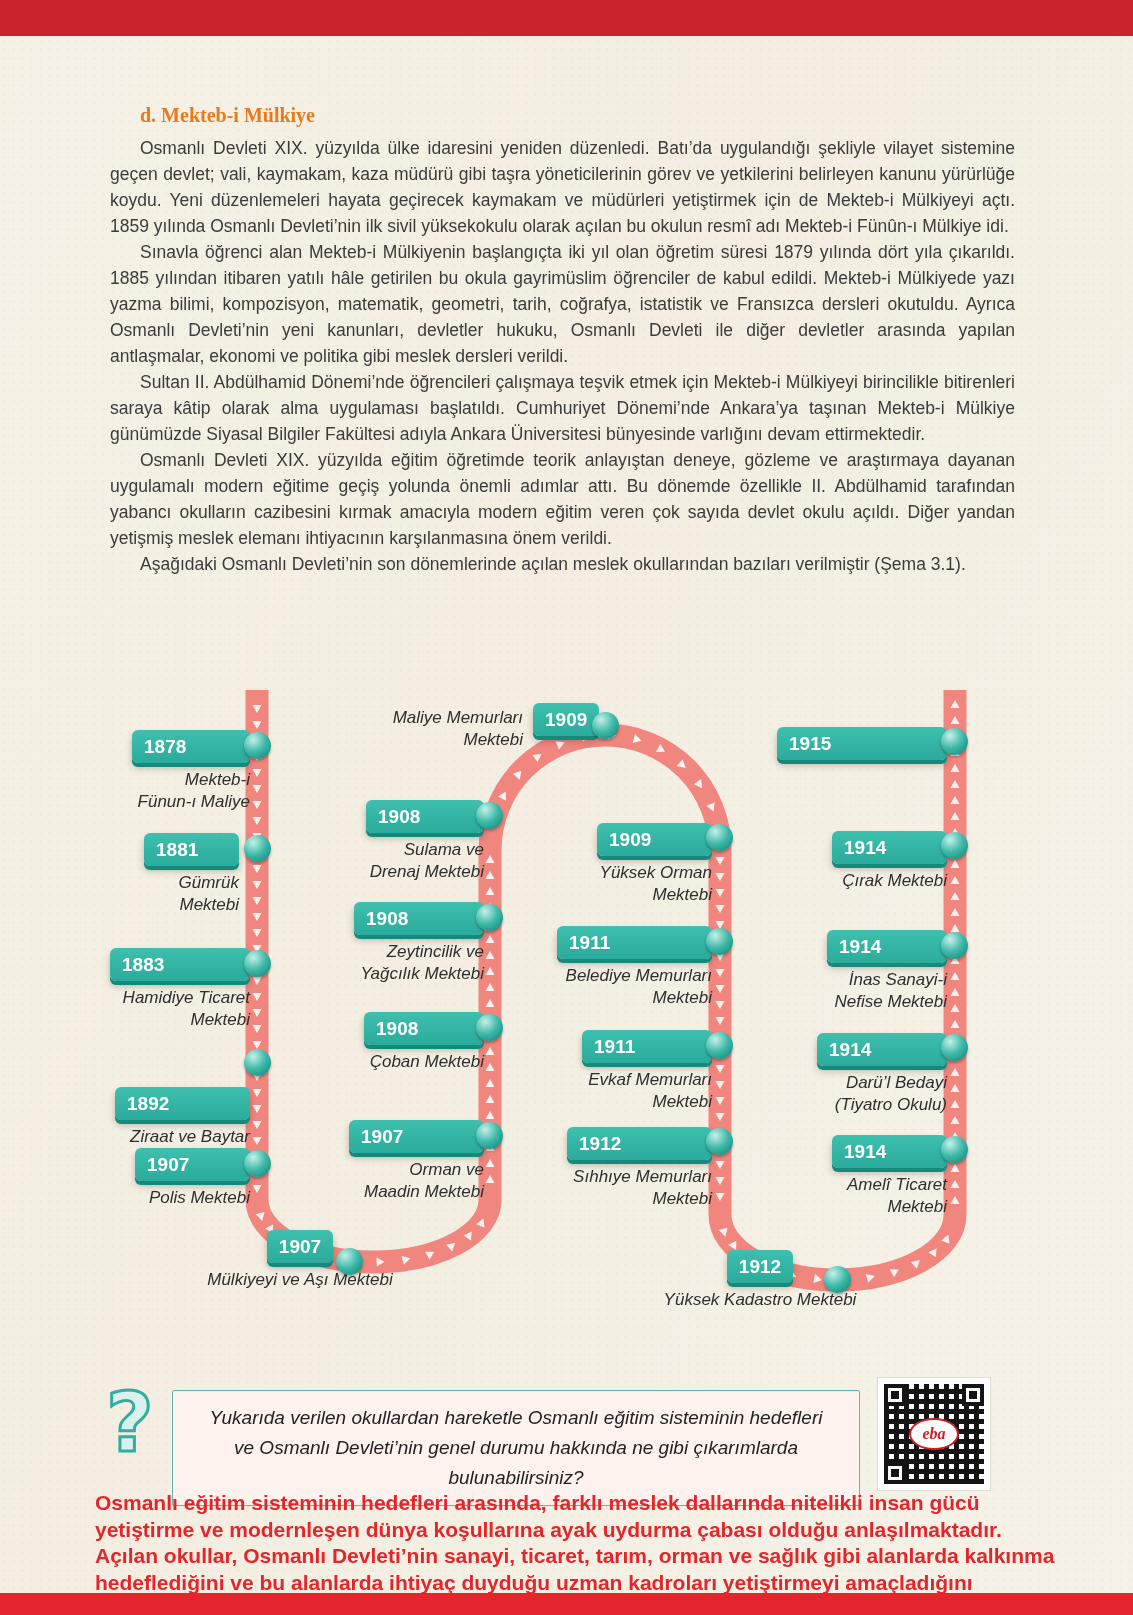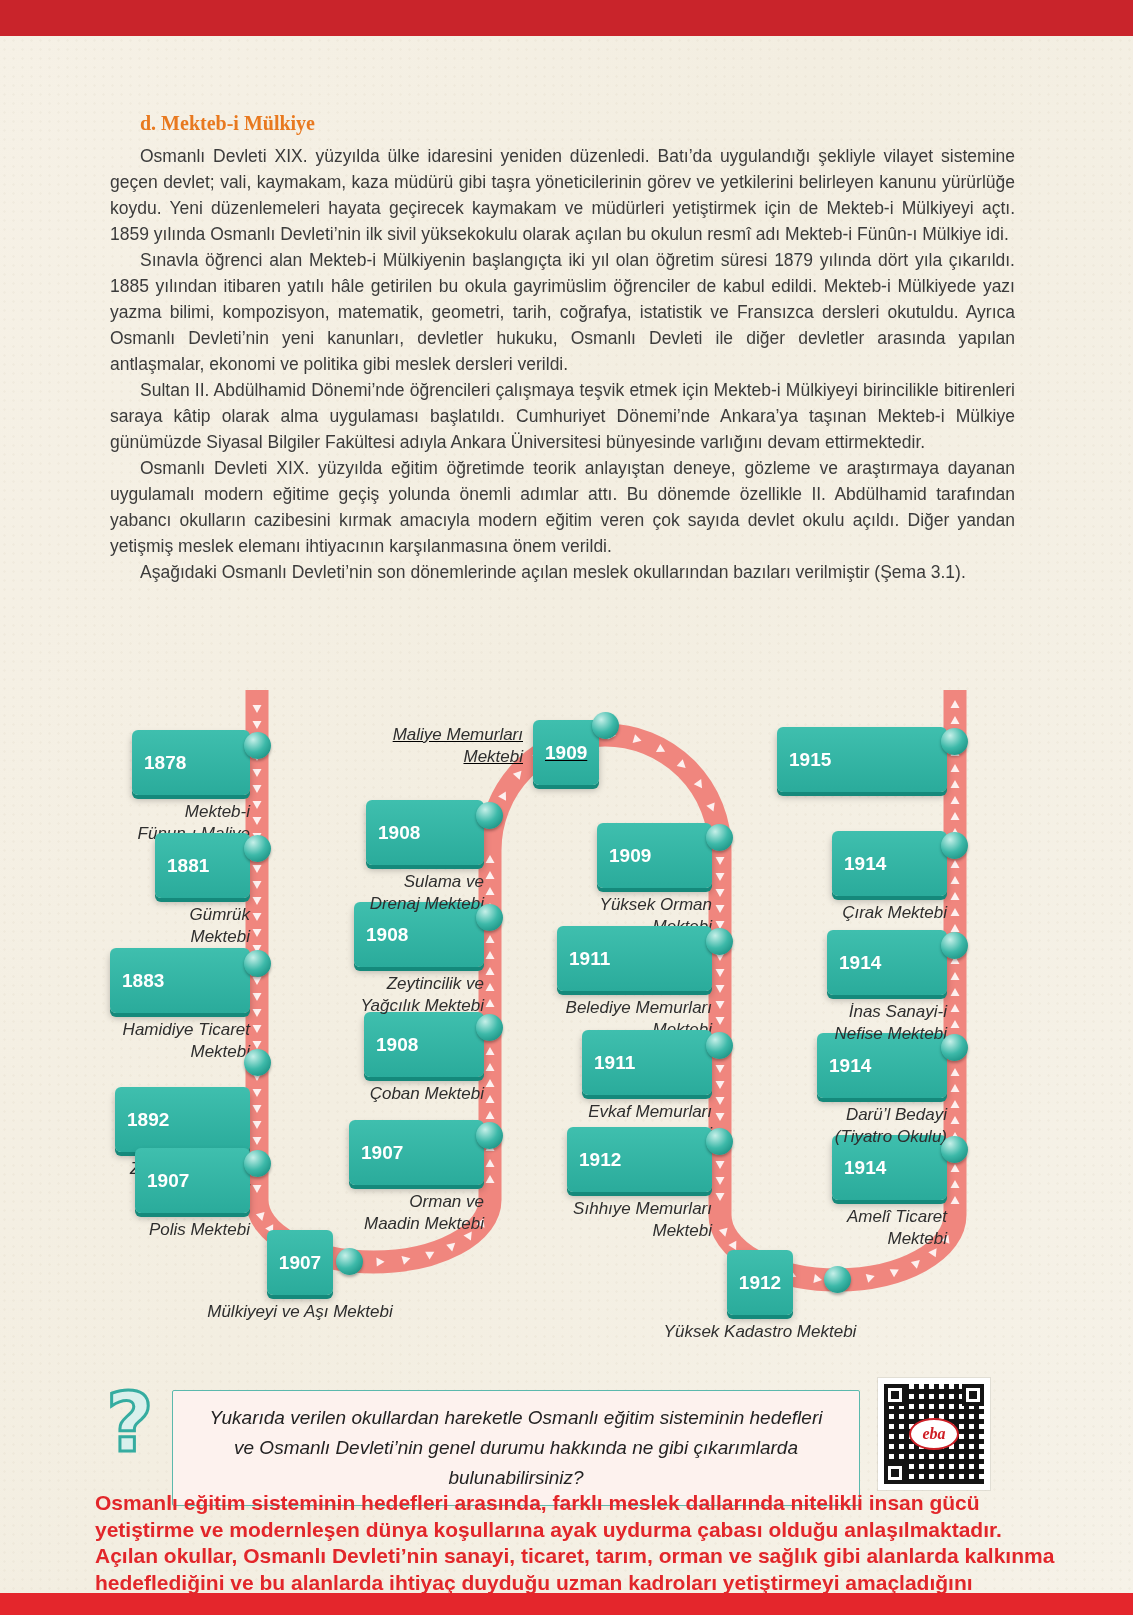--- a/index.html
+++ b/index.html
@@ -12,40 +12,40 @@
     position:relative;width:1133px;height:1615px;overflow:hidden;
     background:
       radial-gradient(rgba(150,130,100,0.05) 1px, transparent 1.5px),
       linear-gradient(115deg, #f6f1e6 0%, #f3eee1 45%, #f6f2e8 100%);
     background-size:9px 9px, 100% 100%;
   }
   .bar-top{position:absolute;left:0;top:0;width:100%;height:36px;background:#c9242b;}
   .bar-bottom{position:absolute;left:0;top:1593px;width:100%;height:22px;background:#e4262c;}
 
   
-  .text-block{position:absolute;left:110px;top:104px;width:905px;color:#3b3b3b;margin-top:8px;}
+  .text-block{position:absolute;left:110px;top:104px;width:905px;color:#3b3b3b;}
   .heading{
     margin:0 0 8px 30px;font-family:"Liberation Serif",serif;
     font-size:20px;font-weight:bold;color:#e8791f;
   }
   .text-block p{
     margin:0;text-indent:30px;text-align:justify;
     font-size:17.5px;line-height:26px;
   }
 
   
   .diagram{position:absolute;left:0;top:690px;width:1133px;height:632px;}
   .diagram svg{position:absolute;left:0;top:0;}
   .t-item{position:absolute;display:flex;flex-direction:column;z-index:3;}
   .t-item.c-center{align-items:center;}
   .t-item.c-row{flex-direction:row;align-items:flex-start;gap:10px;}
   .badge{
     background:linear-gradient(180deg,#3fbfae 0%, #2aab9b 100%);
     color:#fff;font-weight:bold;font-size:19px;line-height:1;
-    padding:23px 12px;border-radius:6px;
+    padding:7px 12px;border-radius:6px;
     box-shadow:0 4px 0 #15897b, 0 5px 7px rgba(0,0,0,.25);
   }
   .school{
     font-style:italic;font-size:17px;line-height:22px;color:#2e2e2e;
     text-align:right;margin-top:6px;
   }
   .c-center .school{text-align:center;}
   .c-row .school{margin-top:4px;}
   .node{
     position:absolute;width:27px;height:27px;border-radius:50%;z-index:4;
@@ -260,21 +260,21 @@
           <path d="M0,-5 L4.5,3 L-4.5,3 Z" transform="translate(681.9500197312686,74.53834507009962) rotate(132)" fill="rgba(255,255,255,0.88)"></path>
           <path d="M0,-5 L4.5,3 L-4.5,3 Z" transform="translate(699.202485093234,94.03870981962966) rotate(145)" fill="rgba(255,255,255,0.88)"></path>
           <path d="M0,-5 L4.5,3 L-4.5,3 Z" transform="translate(711.6261432751805,116.92024175717009) rotate(158)" fill="rgba(255,255,255,0.88)"></path>
         </g>
     </svg>
 
     <div class="t-item" style="left:132px;top:40px;width:118px;">
       <div class="badge">1878</div>
       <div class="school">Mekteb-i Fünun-ı Maliye</div>
     </div>
-    <div class="t-item" style="left:155px;top:143px;width:95px;">
+    <div class="t-item" style="left:144px;top:143px;width:95px;">
       <div class="badge">1881</div>
       <div class="school">Gümrük Mektebi</div>
     </div>
     <div class="t-item" style="left:110px;top:258px;width:140px;">
       <div class="badge">1883</div>
       <div class="school">Hamidiye Ticaret Mektebi</div>
     </div>
     <div class="t-item" style="left:115px;top:357px;width:135px;margin-top:40px;">
       <div class="badge">1892</div>
       <div class="school">Ziraat ve Baytar Mektebi</div>
@@ -298,21 +298,21 @@
     </div>
     <div class="t-item" style="left:354px;top:212px;width:130px;">
       <div class="badge">1908</div>
       <div class="school">Zeytincilik ve Yağcılık Mektebi</div>
     </div>
     <div class="t-item" style="left:366px;top:110px;width:118px;">
       <div class="badge">1908</div>
       <div class="school">Sulama ve Drenaj Mektebi</div>
     </div>
 
-    <div class="t-item c-row" style="left:358px;top:30px;text-decoration:underline;">
+    <div class="t-item c-row" style="left:358px;top:13px;">
       <div class="school" style="width:165px;">Maliye Memurları Mektebi</div>
       <div class="badge">1909</div>
     </div>
 
     <div class="t-item" style="left:597px;top:133px;width:115px;">
       <div class="badge">1909</div>
       <div class="school">Yüksek Orman Mektebi</div>
     </div>
     <div class="t-item" style="left:557px;top:236px;width:155px;">
       <div class="badge">1911</div>

